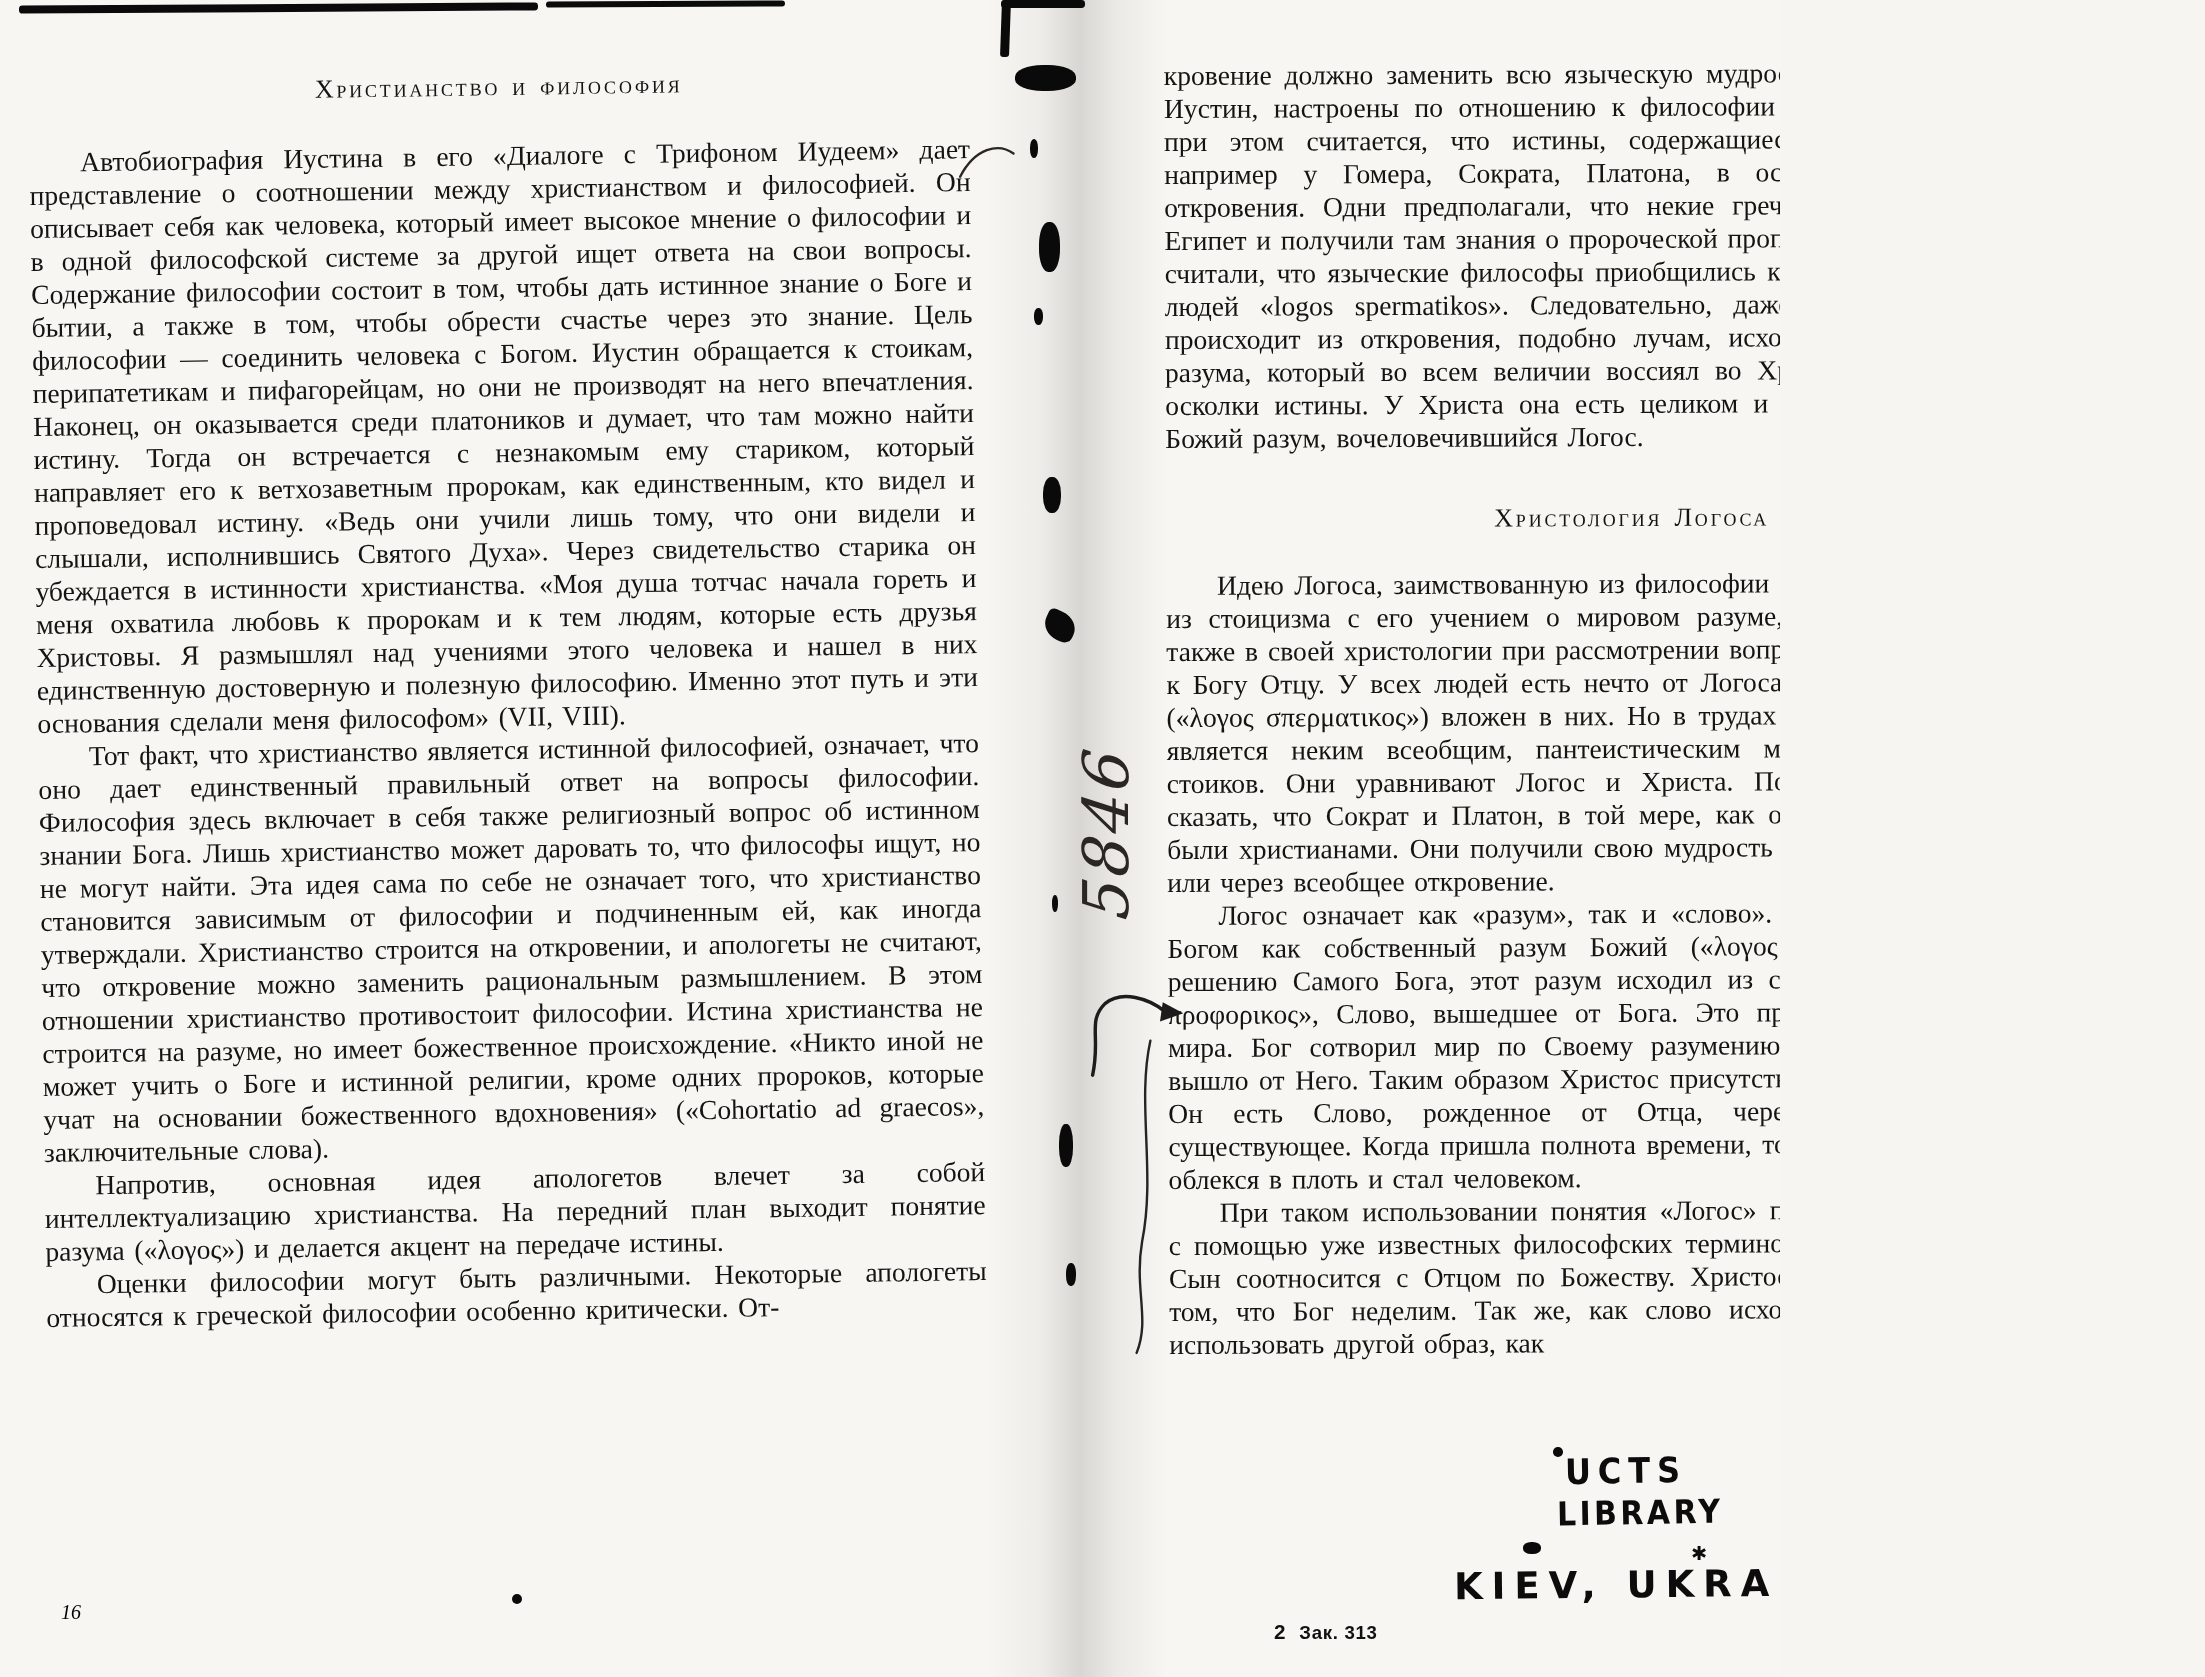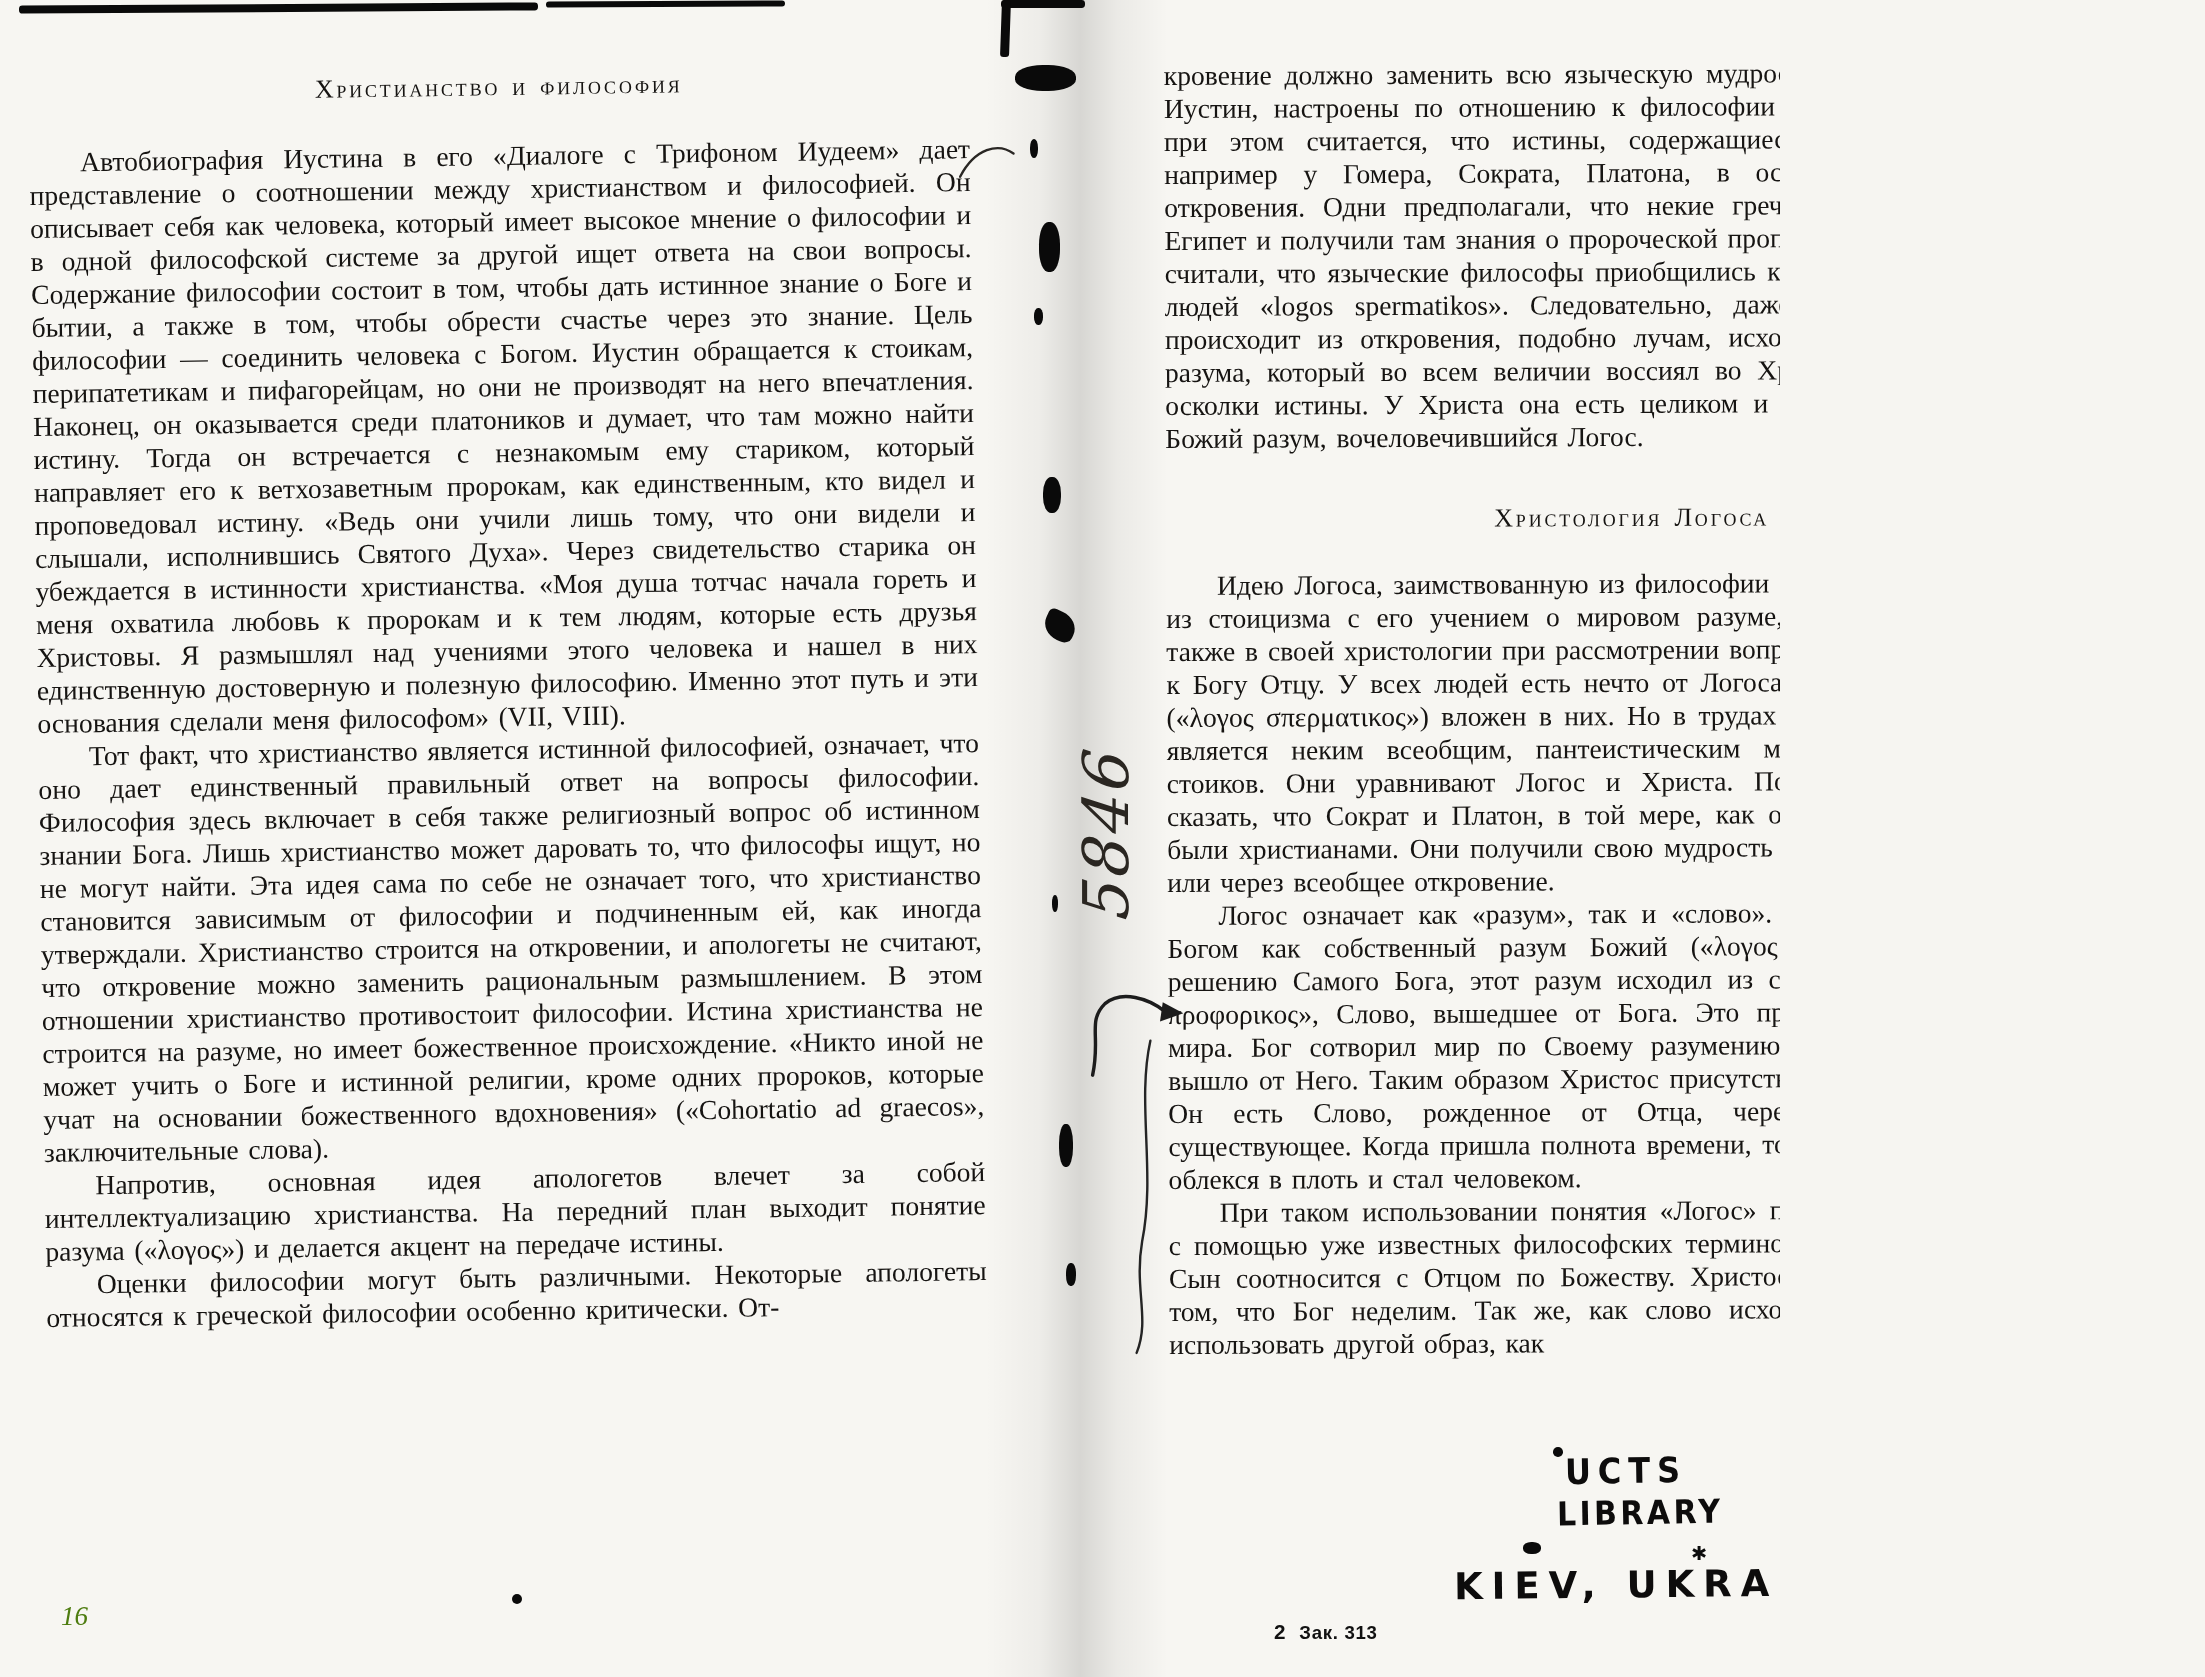--- a/index.html
+++ b/index.html
@@ -46,21 +46,21 @@
   }
   .page-left h2 { margin-bottom:36px; }
   .page-right {
     left:1167px; width:932px; padding-top:59px;
     transform:rotate(-0.25deg);
     transform-origin:0 827px;
   }
   .page-right h2 { margin-top:48px; margin-bottom:33px; }
   .pagenum {
     position:absolute;
-    font-style:italic; font-size:27px; color:#4d7c0f;
+    font-style:italic; font-size:20px; color:#000000;
   }
   .pagenum-left { left:61px; top:1601px; }
   .pagenum-right { left:2103px; top:1587px; }
   .imprint {
     position:absolute; left:1274px; top:1620px;
     font-size:18.6px; color:#111;
     font-family:"Liberation Sans", sans-serif;
   }
   .imprint .num { font-weight:700; margin-right:13.8px; font-size:20.7px; }
   .imprint .txt { font-weight:600; letter-spacing:0.7px; }

